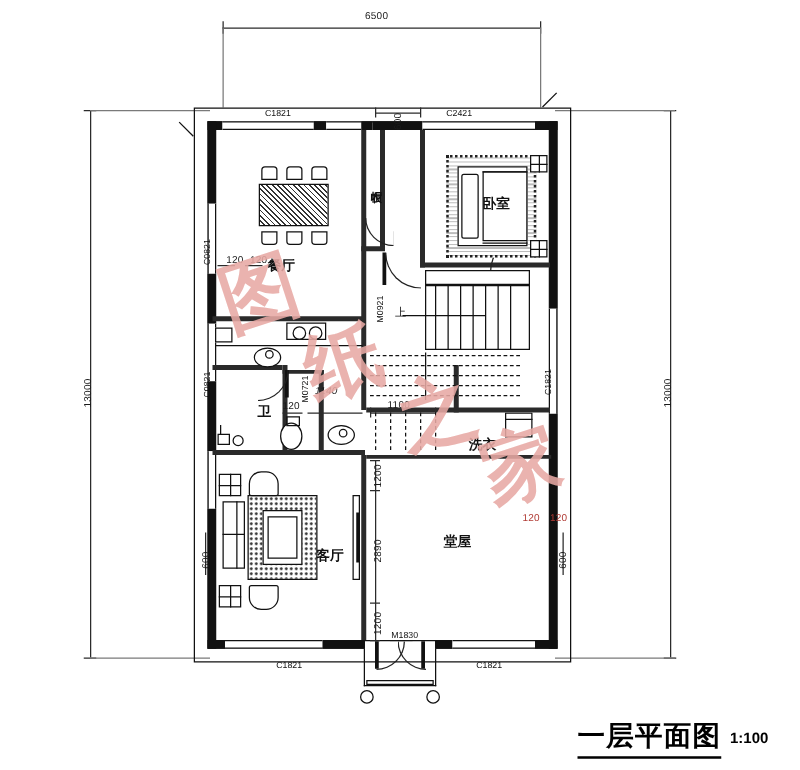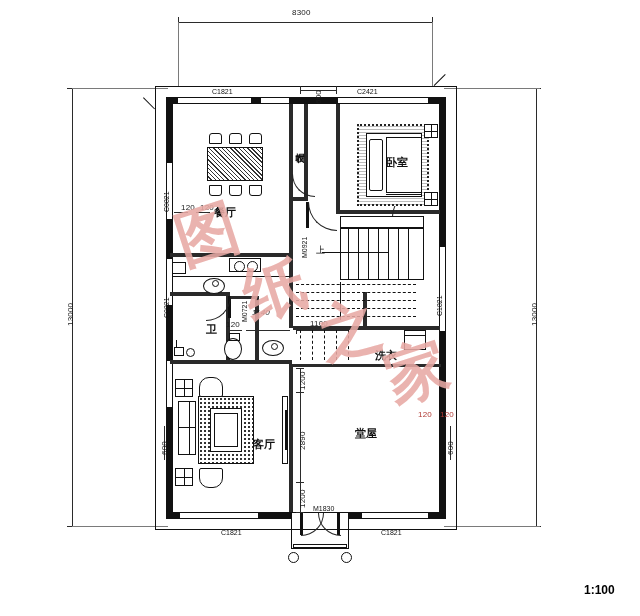--- a/index.html
+++ b/index.html
@@ -62,21 +62,21 @@
   .scale{position:absolute;font-size:12px;font-weight:bold;color:#000;}
 </style>
 </head>
 <body>
 
 <div class="stage">
 
   <div class="dimline h" style="left:178px;top:22px;width:254px;"></div>
   <div class="dimline v" style="left:178px;top:17px;height:10px;"></div>
   <div class="dimline v" style="left:432px;top:17px;height:10px;"></div>
-  <div class="dimtext" style="left:292px;top:8px;">8300</div>
+  <div class="dimtext" style="left:292px;top:8px;">6500</div>
   <div class="extline" style="left:178px;top:22px;height:64px;"></div>
   <div class="extline" style="left:432px;top:22px;height:64px;"></div>
 
   <div class="dimline v" style="left:72px;top:88px;height:438px;"></div>
   <div class="dimline h" style="left:67px;top:88px;width:10px;"></div>
   <div class="dimline h" style="left:67px;top:526px;width:10px;"></div>
   <div class="dimtext vert" style="left:66px;top:326px;">13000</div>
   <div class="extline h" style="left:72px;top:88px;width:96px;"></div>
   <div class="extline h" style="left:72px;top:526px;width:96px;"></div>
 
@@ -312,15 +312,16 @@
   <div class="dimtext vert" style="left:446px;top:455px;">600</div>
 
   <div class="dimtext" style="left:418px;top:410px;color:#b03a34;">120</div>
   <div class="dimtext" style="left:440px;top:410px;color:#b03a34;">120</div>
 
   <div class="wm" style="left:176px;top:192px;font-size:62px;transform:rotate(-18deg);">图</div>
   <div class="wm" style="left:244px;top:248px;font-size:62px;transform:rotate(-18deg);">纸</div>
   <div class="wm" style="left:318px;top:288px;font-size:62px;transform:rotate(-18deg);">之</div>
   <div class="wm" style="left:386px;top:330px;font-size:62px;transform:rotate(-18deg);">家</div>
 
+  <div class="title" style="left:462px;top:574px;">一层平面图</div>
   <div class="scale" style="left:584px;top:583px;">1:100</div>
 
 </div>
 
 </body></html>

